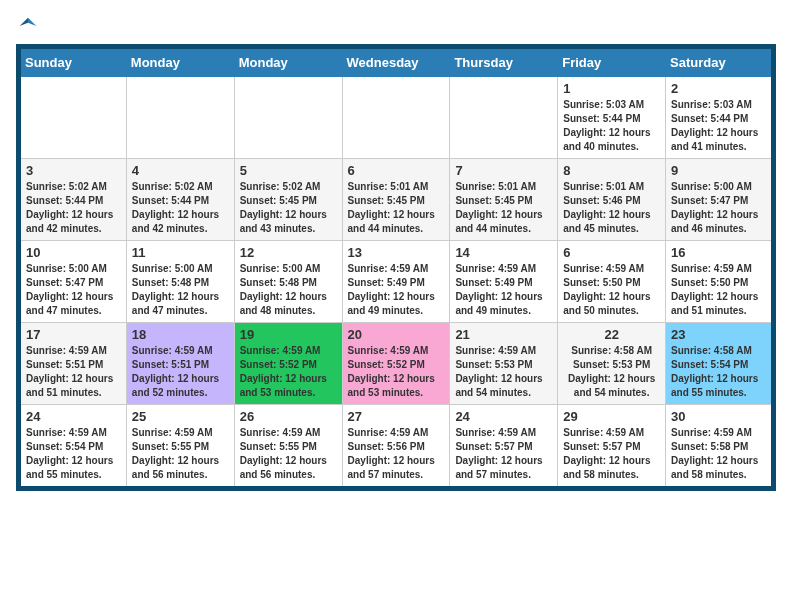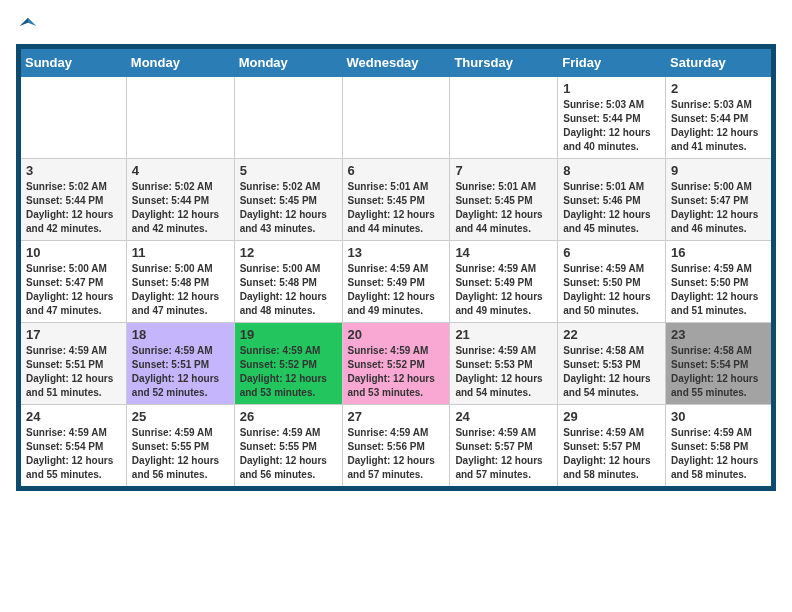--- a/index.html
+++ b/index.html
@@ -275,28 +275,28 @@
 Daylight: 12 hours
 and 53 minutes.</div>
         </td>
         <td style="background: rgb(245, 245, 245);">
           <div class="day-number">21</div>
           <div class="day-info" style="white-space: pre-line;">Sunrise: 4:59 AM
 Sunset: 5:53 PM
 Daylight: 12 hours
 and 54 minutes.</div>
         </td>
-        <td style="background: rgb(245, 245, 245);">
+        <td style="background: rgb(245, 245, 245); text-align: center;">
           <div class="day-number">22</div>
           <div class="day-info" style="white-space: pre-line;">Sunrise: 4:58 AM
 Sunset: 5:53 PM
 Daylight: 12 hours
 and 54 minutes.</div>
         </td>
-        <td style="background: #a3a3a3;">
+        <td style="background: #7dd3fc;">
           <div class="day-number">23</div>
           <div class="day-info" style="white-space: pre-line;">Sunrise: 4:58 AM
 Sunset: 5:54 PM
 Daylight: 12 hours
 and 55 minutes.</div>
         </td>
       </tr>
       <tr>
         <td>
           <div class="day-number">24</div>

